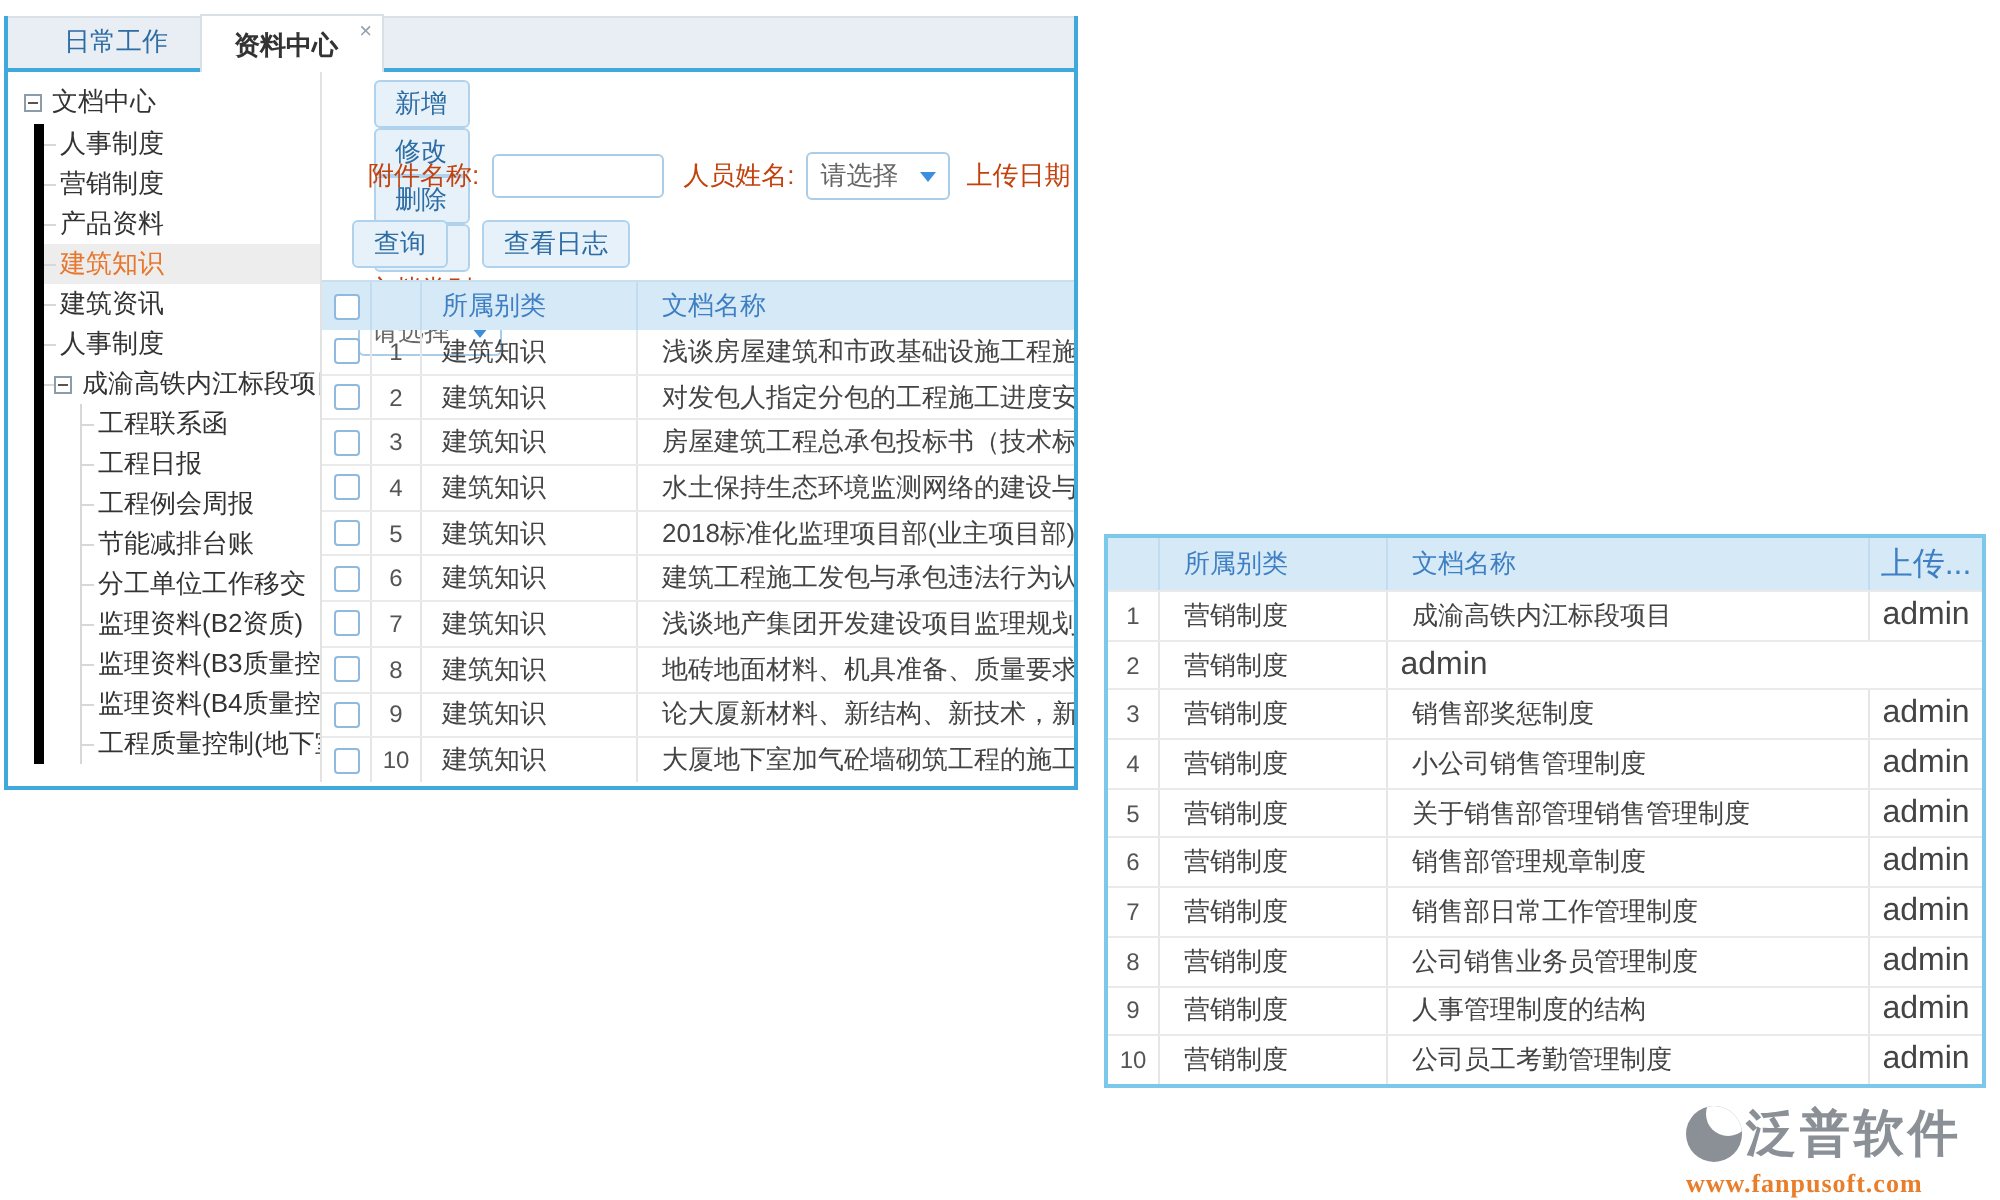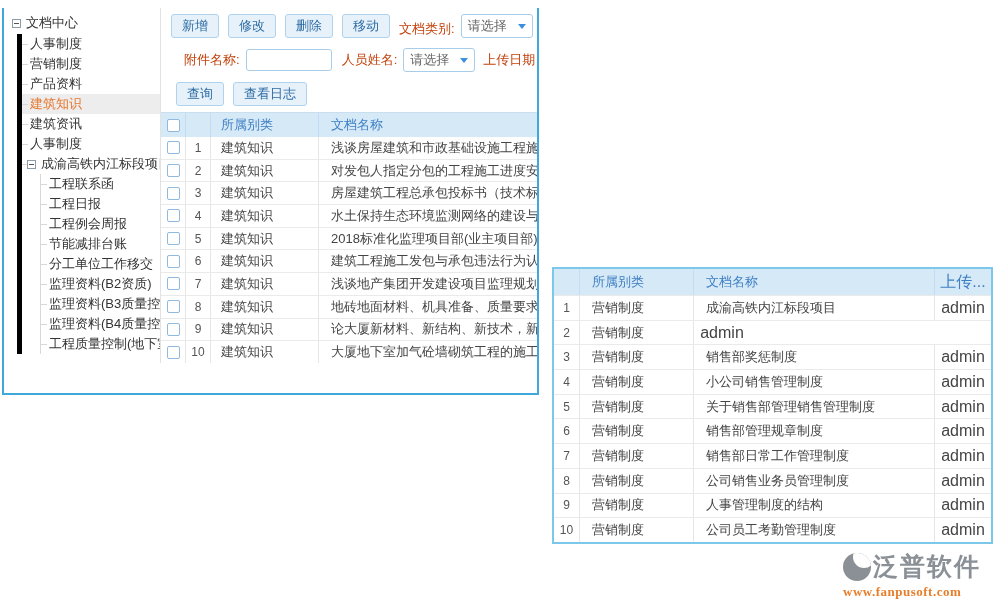--- a/index.html
+++ b/index.html
@@ -35,23 +35,23 @@
   .tree-l1 { margin-left:13px; border-left:5px solid #000000; }
   .titem { height:20px; line-height:20px; padding-left:8px; position:relative;
     white-space:nowrap; cursor:pointer; }
   .titem::before { content:''; position:absolute; left:0; top:10px; width:6px; height:1px; background:#D8D8D8; }
   .titem.selected { color:var(--selected-text); background:var(--selected-bg); }
   .titem.project { display:flex; align-items:center; padding-left:5px; }
   .tree-l2 { margin-left:18px; border-left:1px solid #D8D8D8; }
 
   
   .main { flex:1; position:relative; overflow:hidden; font-size:13px; }
-  .row1 { position:absolute; left:10px; top:4px; height:26px; display:flex; align-items:flex-end; white-space:nowrap; }
+  .row1 { position:absolute; left:18px; top:4px; height:26px; display:flex; align-items:center; white-space:nowrap;flex-direction:column; }
   .row2 { position:absolute; left:23px; top:40px; height:24px; display:flex; align-items:center; white-space:nowrap; }
-  .row3 { position:absolute; left:15px; top:74px; display:flex; white-space:nowrap; }
+  .row3 { position:absolute; left:15px; top:74px; display:flex; white-space:nowrap;gap:8px; }
   .btn { height:24px; line-height:22px; padding:0 10px; background:var(--button-bg);
     border:1px solid var(--button-border); border-radius:3px; color:var(--button-text);
     font-size:13px; margin-right:9px; cursor:pointer; }
   .lbl { color:#c2410c; margin-right:6px; }
   .select { width:72px; height:24px; border:1px solid var(--border-light); border-radius:3px;
     background:#fff; display:flex; align-items:center; justify-content:space-between;
     padding:0 6px; color:#666; cursor:pointer; flex:none; }
   .caret { width:0; height:0; border-left:4px solid transparent; border-right:4px solid transparent;
     border-top:5px solid #3E8EDE; }
   .input { width:86px; height:22px; border:1px solid var(--border-light); border-radius:3px;
@@ -90,20 +90,27 @@
   .logo-icon::after { content:''; position:absolute; width:22px; height:22px; border-radius:50%;
     background:#fff; left:10px; top:-7px; }
   .logo-name { font-size:25px; font-weight:bold; color:var(--logo-gray); letter-spacing:2px; white-space:nowrap; }
   .logo-url { font-family:"Liberation Serif","DejaVu Serif",serif; font-size:13px; font-weight:bold;
     color:var(--logo-orange); letter-spacing:0.5px; margin-top:1px; white-space:nowrap; }
 </style>
 </head>
 <body>
 
 <div class="window">
+  <div class="tabbar">
+    <div class="tab">日常工作</div>
+    <div class="tab active">
+      <span>资料中心</span>
+      <span class="tab-close">×</span>
+    </div>
+  </div>
   <div class="window-body">
 
     <div class="sidebar">
       <div class="tree-root">
         <span class="expander"></span>
         <span>文档中心</span>
       </div>
       <div class="tree-l1" id="tree-l1">
           <div class="titem"><span>人事制度</span></div>
           <div class="titem"><span>营销制度</span></div>

